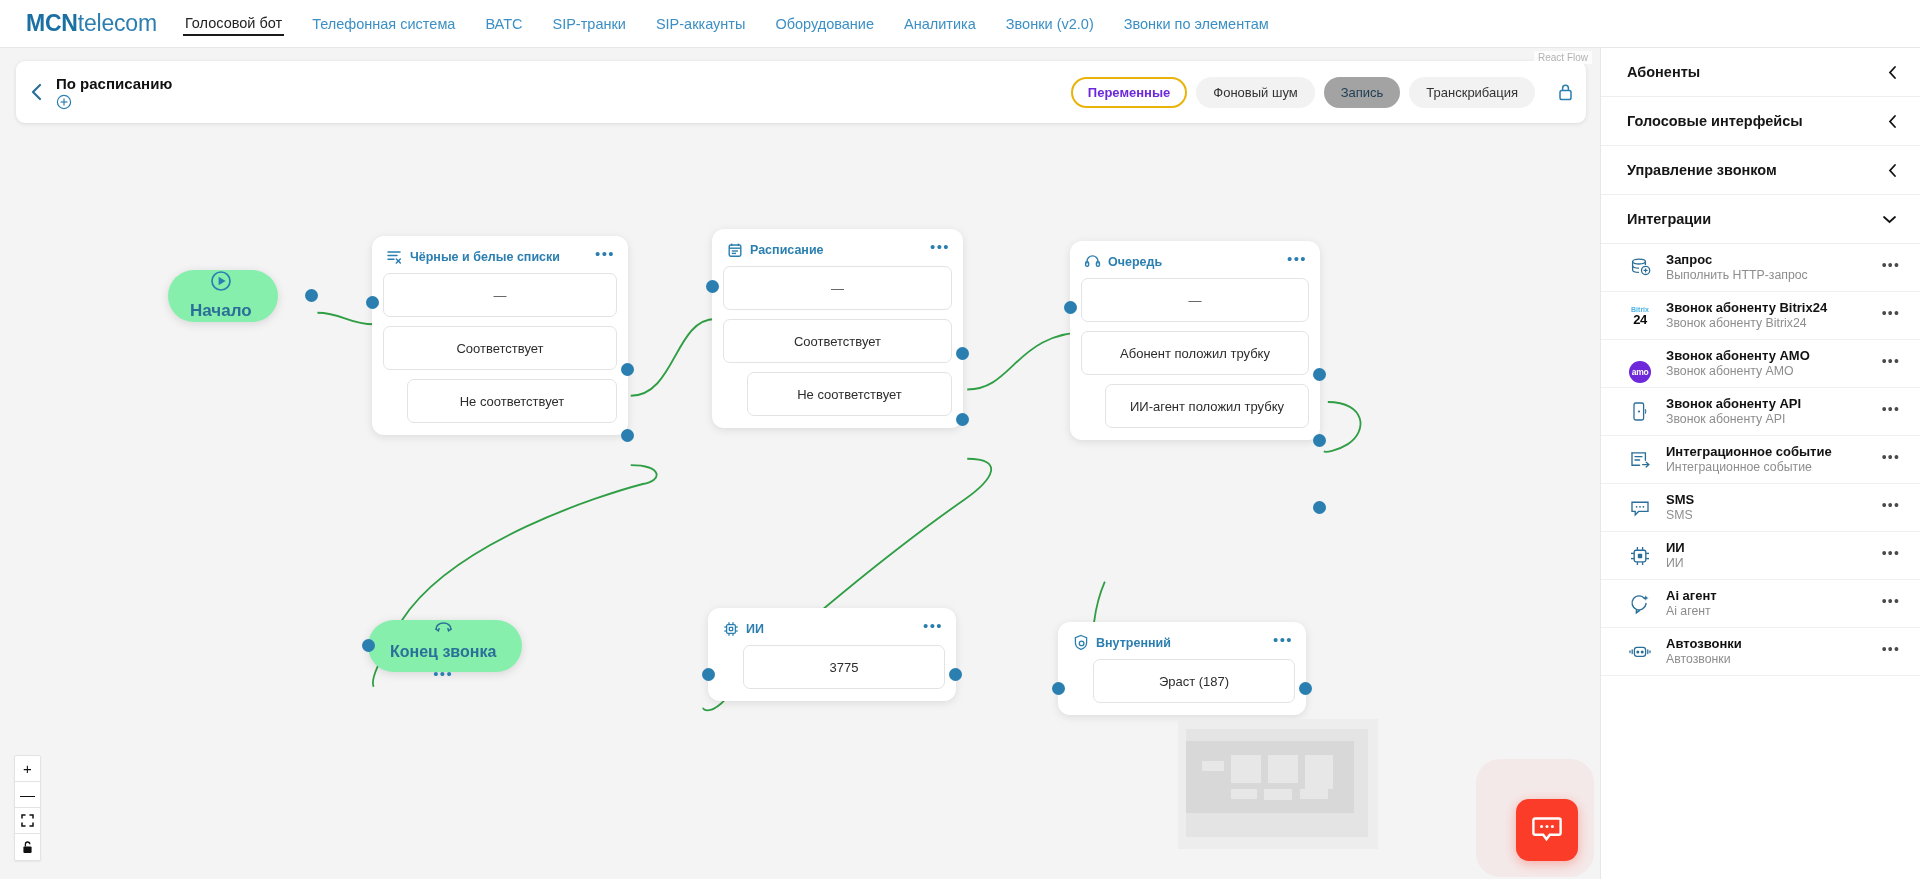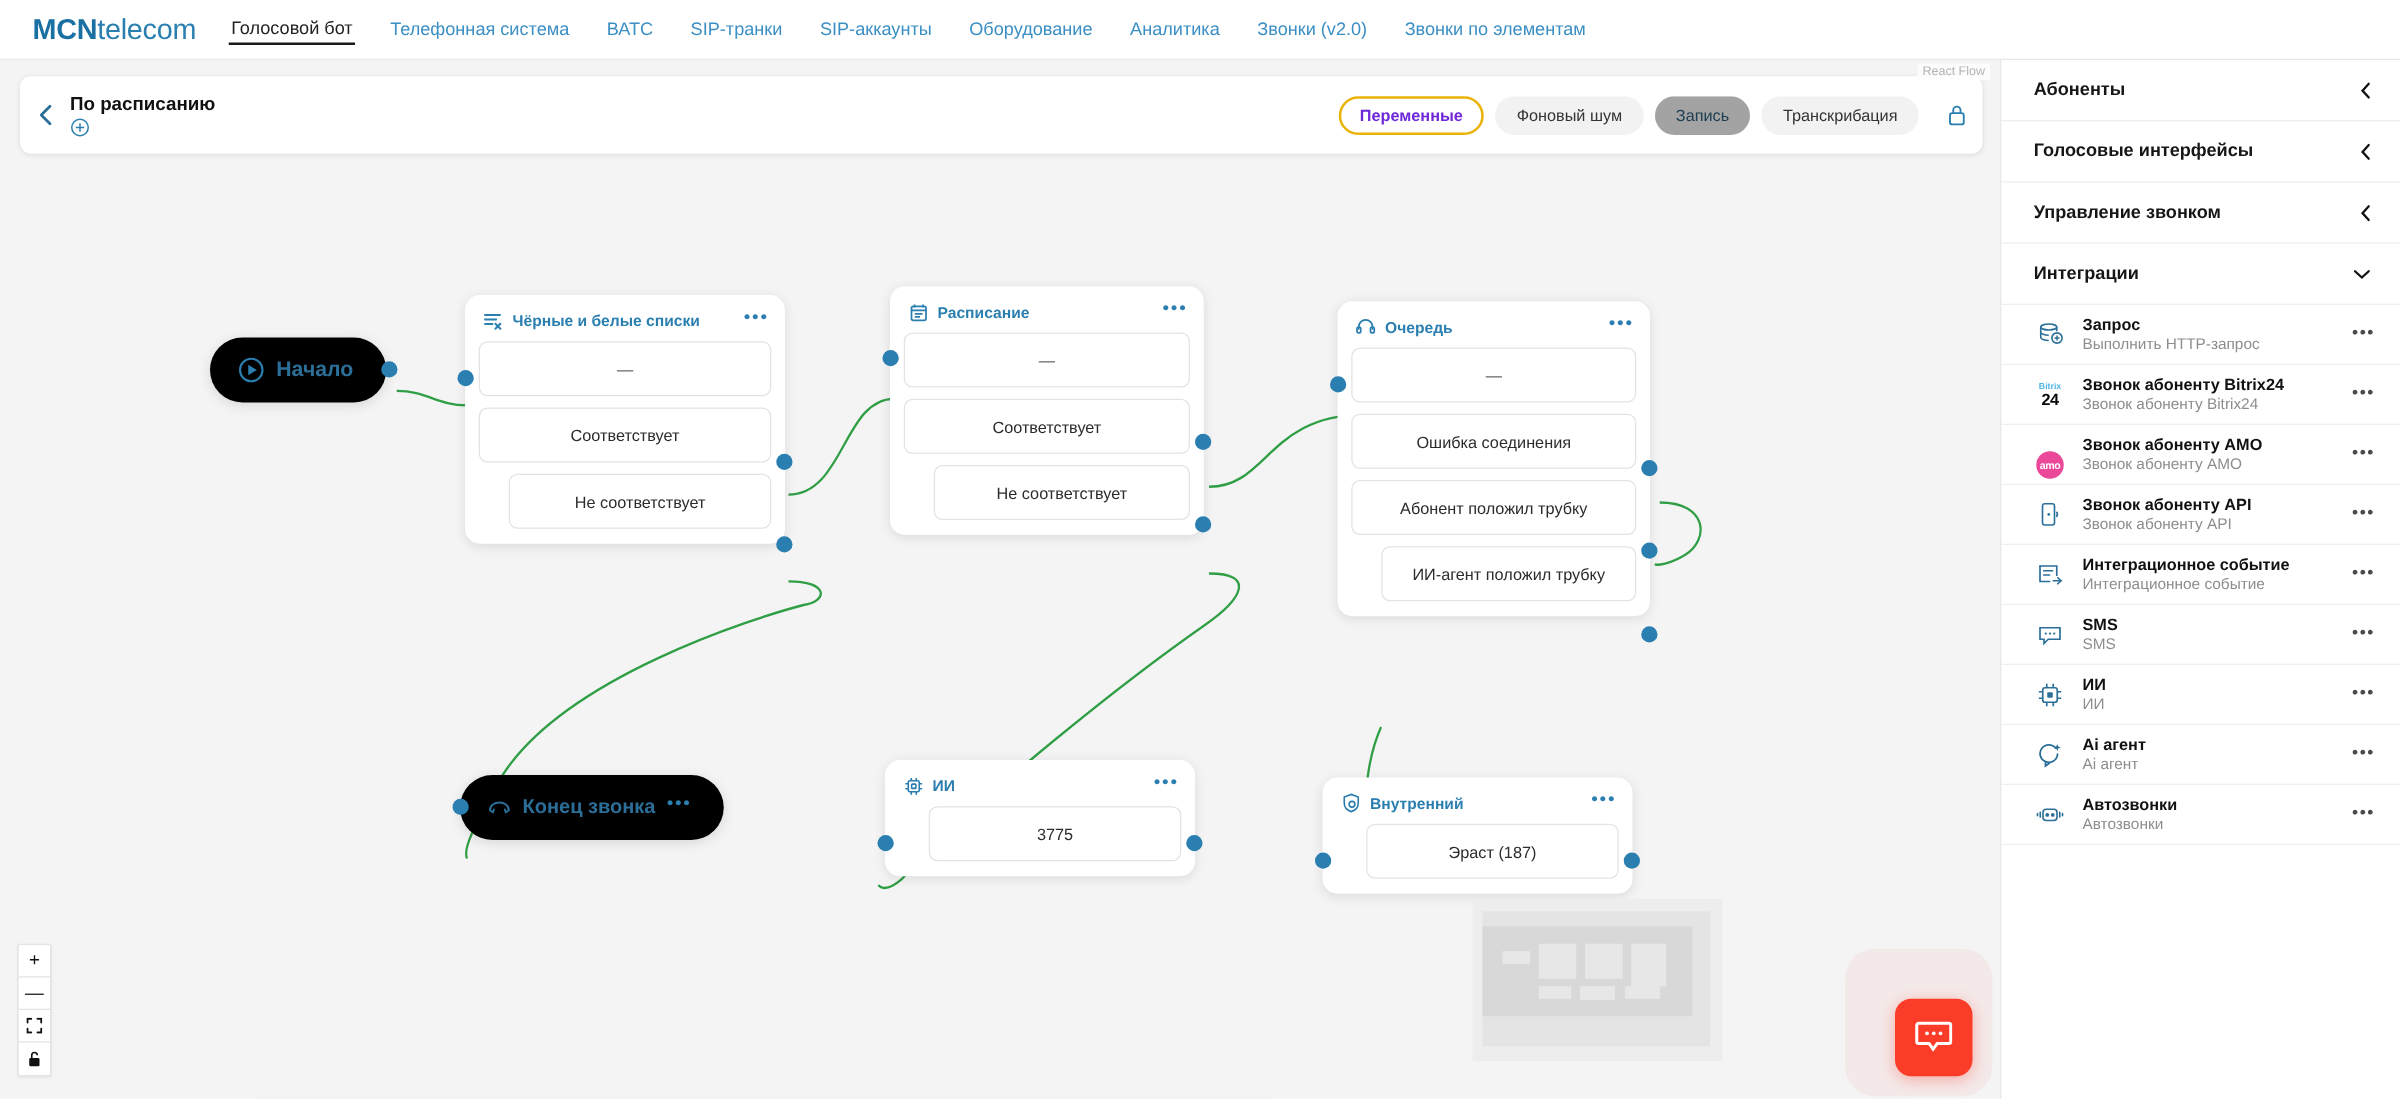--- a/index.html
+++ b/index.html
@@ -81,24 +81,24 @@
   .dots { color: #2b7fb0; font-size: 15px; letter-spacing: 1.4px; line-height: 8px; cursor: pointer; padding-bottom: 5px; }
   .port-row {
     border: 1px solid #e3e3e5; border-radius: 7px;
     height: 44px; display: flex; align-items: center; justify-content: center;
     font-size: 13px; color: #2c2c2c; margin-bottom: 9px; background:#fff;
   }
   .port-row:last-child { margin-bottom: 0; margin-left: 24px; }
   .port-row.dash { color: #555; }
 
   .pillnode {
-    background: #000000; border-radius: 30px;
+    background: #86efac; border-radius: 30px;
     box-shadow: 0 2px 10px rgba(0,0,0,0.12);
     height: 52px; display: flex; align-items: center;
-    padding: 0 26px 0 22px; gap: 9px;
+    padding: 0 26px 0 22px; gap: 9px; flex-direction: column;
   }
   .pillnode .label { font-size: 17px; font-weight: 700; color: #2b6f99; white-space: nowrap; }
   .pillnode .label.sm { font-size: 16px; }
   .pillnode .icon { display:flex; align-items:center; }
 
   .handle {
     position: absolute; width: 13px; height: 13px; border-radius: 50%;
     background: #2b7fb0; z-index: 20; cursor: crosshair;
   }
 
@@ -146,21 +146,21 @@
   .sb-item {
     display: flex; align-items: center; gap: 13px;
     padding: 8px 20px 8px 26px; border-bottom: 1px solid #f0f0f0; cursor: pointer;
     min-height: 48px;
   }
   .sb-item .ic { width: 26px; min-width:26px; height: 26px; display: flex; align-items: center; justify-content: center; }
   .sb-item .txt { flex: 1; display: flex; flex-direction: column; gap: 1px; min-width: 0; }
   .sb-item .n { font-size: 13px; font-weight: 700; color: #111; line-height: 15px; }
   .sb-item .d { font-size: 12.3px; color: #8d8d8d; line-height: 15px; }
   .sb-item .dots3 { color: #4a4a4a; font-size: 14px; letter-spacing: 1.2px; line-height: 6px; padding-bottom: 6px; }
-  .amo-badge { width:22px;height:22px;border-radius:50%;background:#ec4899;display:flex;align-items:center;
+  .amo-badge { width:22px;height:22px;border-radius:50%;background:#6d28d9;display:flex;align-items:center;
                justify-content:center;color:#fff;font-size:8.5px;font-weight:700;letter-spacing:-0.3px;margin-top:16px;}
   .bx { display:flex;flex-direction:column;align-items:center;line-height:1; }
   .bx .b1 { font-size: 7px; color:#4db4e8; font-weight:700; }
   .bx .b2 { font-size: 13px; color:#0a0a0a; font-weight:700; letter-spacing:-0.5px; }
 </style>
 </head>
 <body>
 
 <div id="topnav">
   <div id="brand">
@@ -302,21 +302,20 @@
               <svg width="17" height="17" viewBox="0 0 17 17" fill="none" stroke="#2b7fb0" stroke-width="1.4" stroke-linecap="round">
                 <path d="M3 10V8.4a5.5 5.5 0 0 1 11 0V10"></path>
                 <rect x="1.6" y="8.6" width="3" height="4.6" rx="1.3"></rect>
                 <rect x="12.4" y="8.6" width="3" height="4.6" rx="1.3"></rect>
               </svg>
             </span>
             <span class="card-title">Очередь</span>
             <span class="dots">•••</span>
           </div>
           <div class="port-row dash">—</div>
-          <div class="port-row">Ошибка соединения</div>
           <div class="port-row">Абонент положил трубку</div>
           <div class="port-row">ИИ-агент положил трубку</div>
         </div>
         <div class="handle" style="left:-6px; top:60px;"></div>
         <div class="handle" style="left:243px; top:127px;"></div>
         <div class="handle" style="left:243px; top:193px;"></div>
         <div class="handle" style="left:243px; top:260px;"></div>
       </div>
 
       <div class="node" style="left:368px; top:572px;">

